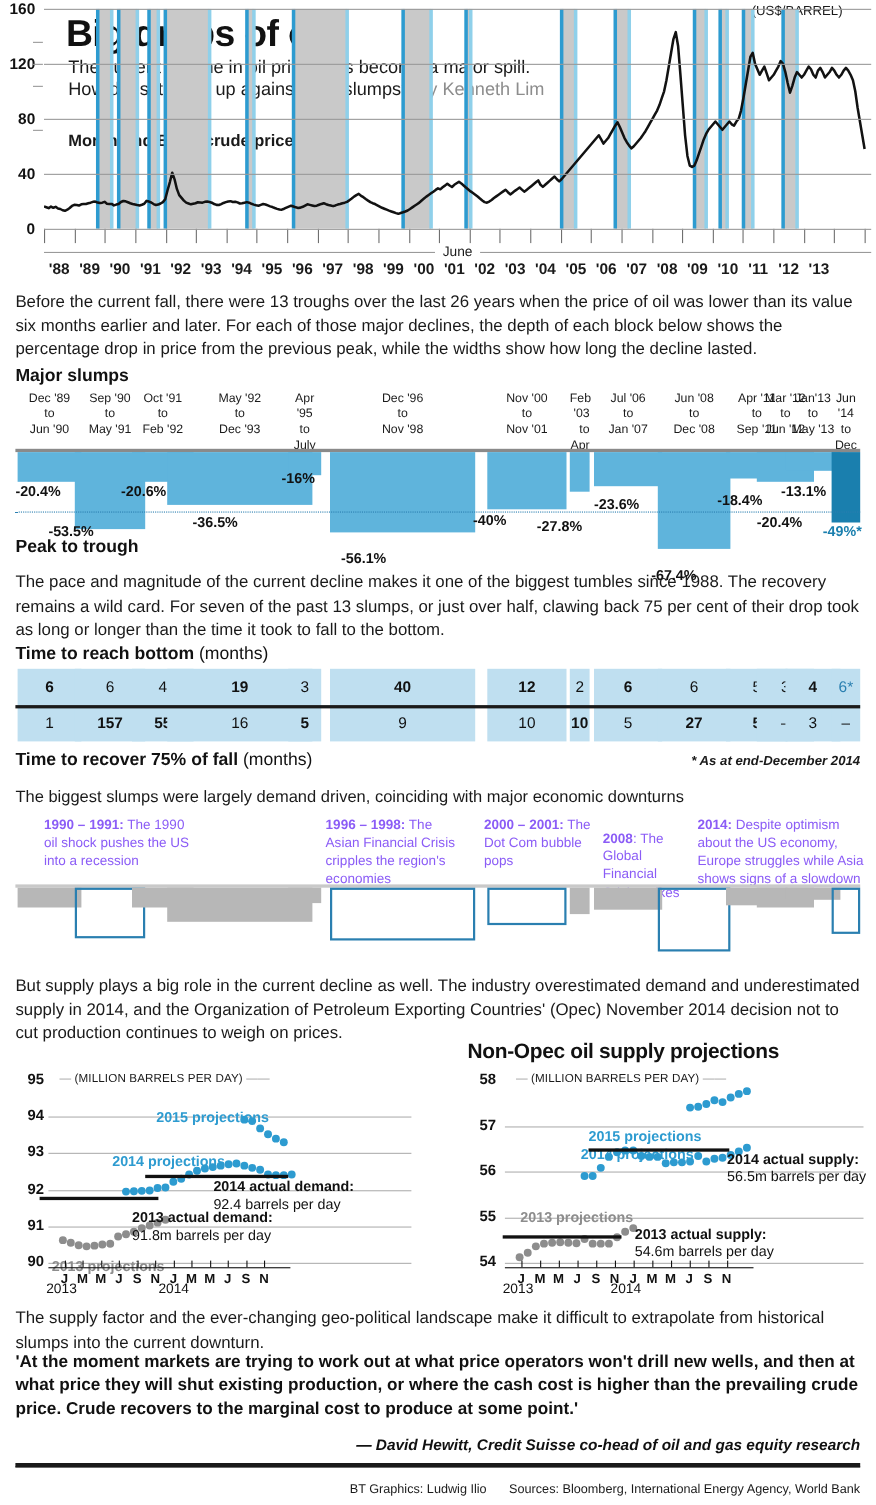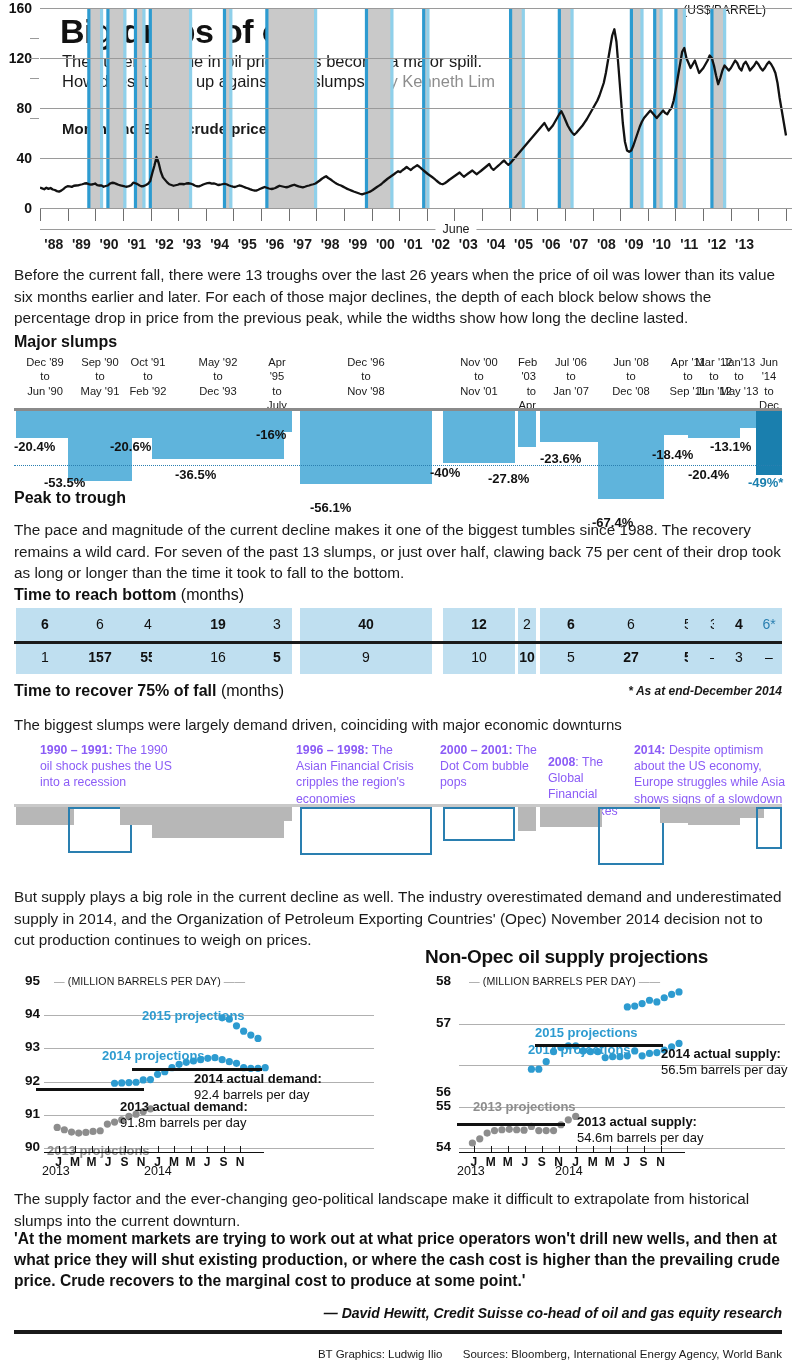--- a/index.html
+++ b/index.html
@@ -29,21 +29,21 @@
     position:absolute;right:24px;top:3px;font-size:12px;color:#1a1a1a;background:#fff;padding:0 6px;
   }
   #hero .seriesname{
     position:absolute;left:62px;top:120px;font-size:15px;font-weight:bold;background:#fff;padding-right:8px;
   }
   #plot{position:absolute;left:40px;top:8px;width:752px;height:200px;}
   #plotsvg{position:absolute;left:0;top:0;}
   #xaxis{position:absolute;left:40px;top:208px;width:752px;height:14px;}
   #xaxis .tick{position:absolute;top:0;width:1px;height:13px;background:#6f6f6f;}
   #juneline{position:absolute;left:40px;top:229px;width:752px;height:1px;background:#9a9a9a;}
-  #junelab{position:absolute;top:222px;font-size:12.5px;background:#fff;padding:0 7px;transform:translateX(-50%);margin-left:40px;}
+  #junelab{position:absolute;top:222px;font-size:12.5px;background:#fff;padding:0 7px;transform:translateX(-50%);}
   #years{position:absolute;left:40px;top:236px;width:752px;height:18px;}
   #years span{position:absolute;font-size:14px;font-weight:bold;transform:translateX(-50%);}
 
   
   .para{position:absolute;left:14px;width:768px;font-size:15.3px;line-height:1.42;color:#1a1a1a;}
   .secthead{position:absolute;left:14px;font-size:16px;font-weight:bold;color:#111;}
   .secthead .light{font-weight:normal;}
 
   
   #slumps{position:absolute;left:0;top:355px;width:796px;height:150px;}
@@ -499,21 +499,21 @@
   </div>
   <div id="supplygrid">
       <div class="cgrid" style="left: 34px; width: 326px; top: 77.5px;"></div>
       <div class="cgrid" style="left: 34px; width: 326px; top: 119px;"></div>
       <div class="cgrid" style="left: 34px; width: 326px; top: 160.5px;"></div>
       <div class="cgrid" style="left: 34px; width: 326px; top: 202px;"></div>
     </div>
   <div id="supplyyl">
       <div class="cyl" style="top: 27px;">58</div>
       <div class="cyl" style="top: 68.5px;">57</div>
-      <div class="cyl" style="top: 110px; margin-top: 28px;">56</div>
+      <div class="cyl" style="top: 110px;">56</div>
       <div class="cyl" style="top: 151.5px;">55</div>
       <div class="cyl" style="top: 193px;">54</div>
     </div>
   <svg id="supplysvg" style="position:absolute;left:0;top:0;" width="370" height="232">
       <circle cx="47.37931034482759" cy="197.0200000000001" r="3.6" fill="#8d8d8d"></circle>
       <circle cx="54.758620689655174" cy="192.87000000000006" r="3.6" fill="#8d8d8d"></circle>
       <circle cx="62.13793103448276" cy="187.06000000000003" r="3.6" fill="#8d8d8d"></circle>
       <circle cx="69.51724137931035" cy="184.56999999999994" r="3.6" fill="#8d8d8d"></circle>
       <circle cx="76.89655172413794" cy="183.7400000000001" r="3.6" fill="#8d8d8d"></circle>
       <circle cx="84.27586206896552" cy="183.32499999999987" r="3.6" fill="#8d8d8d"></circle>

